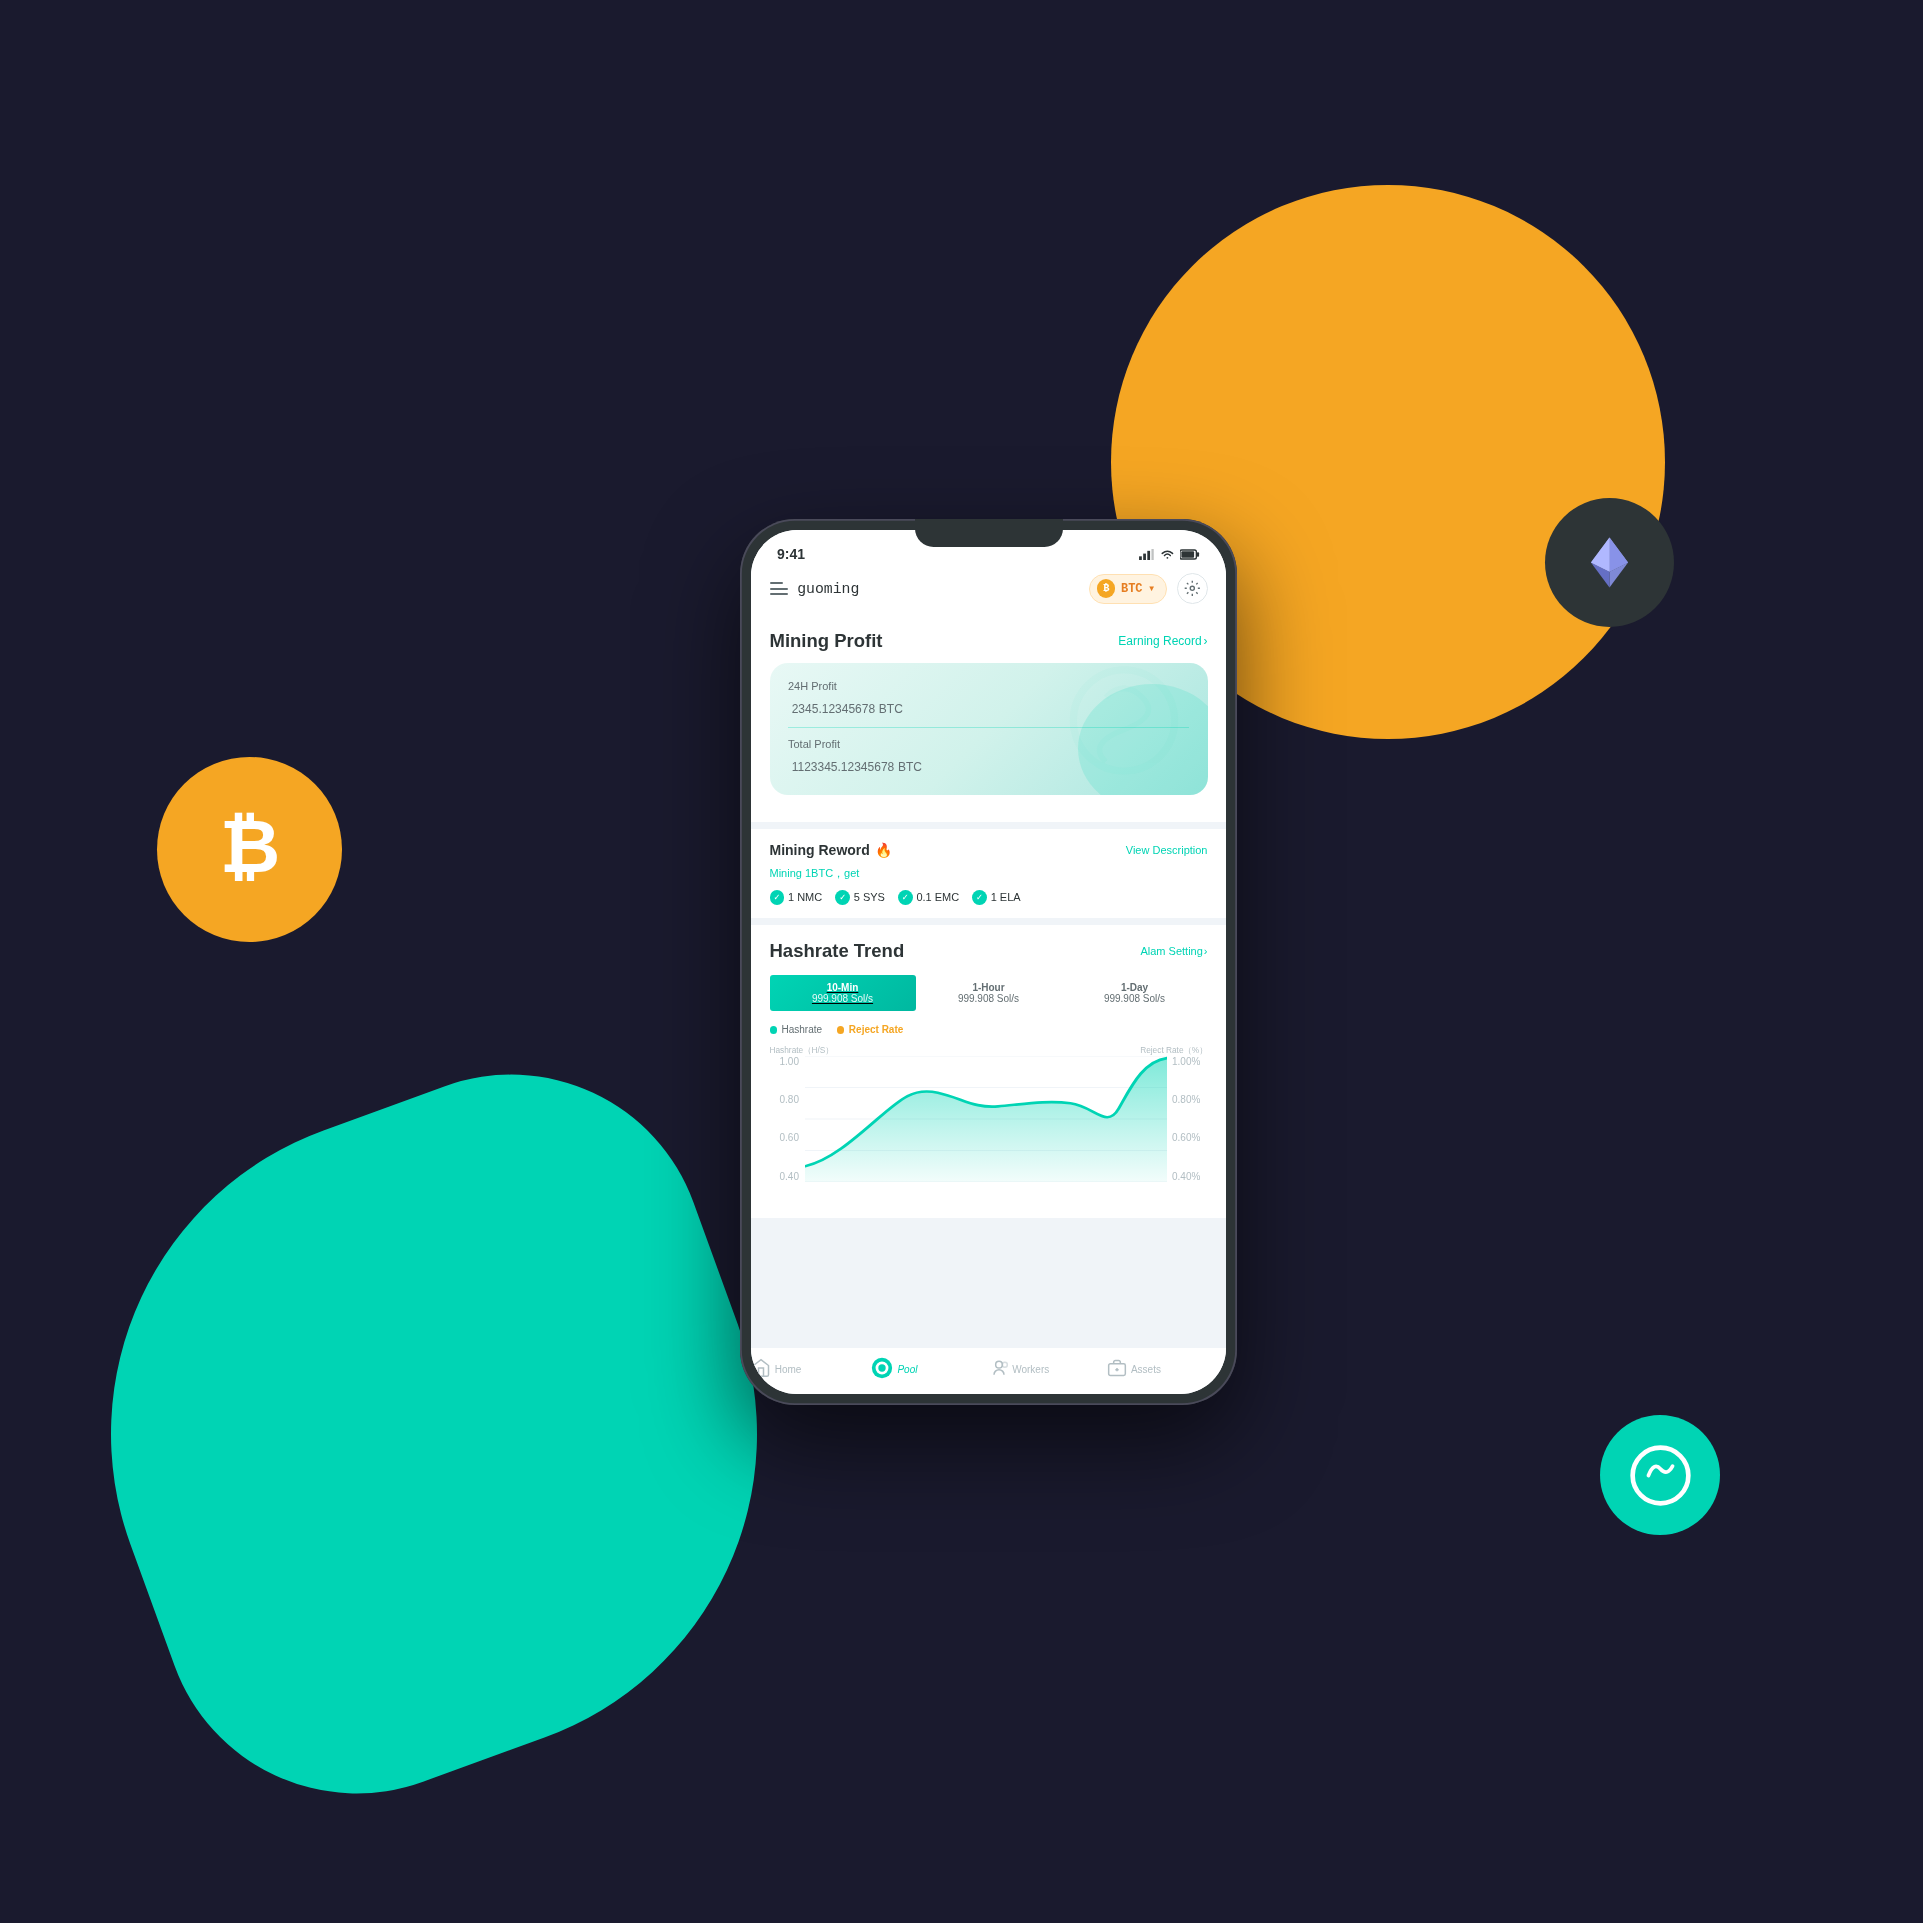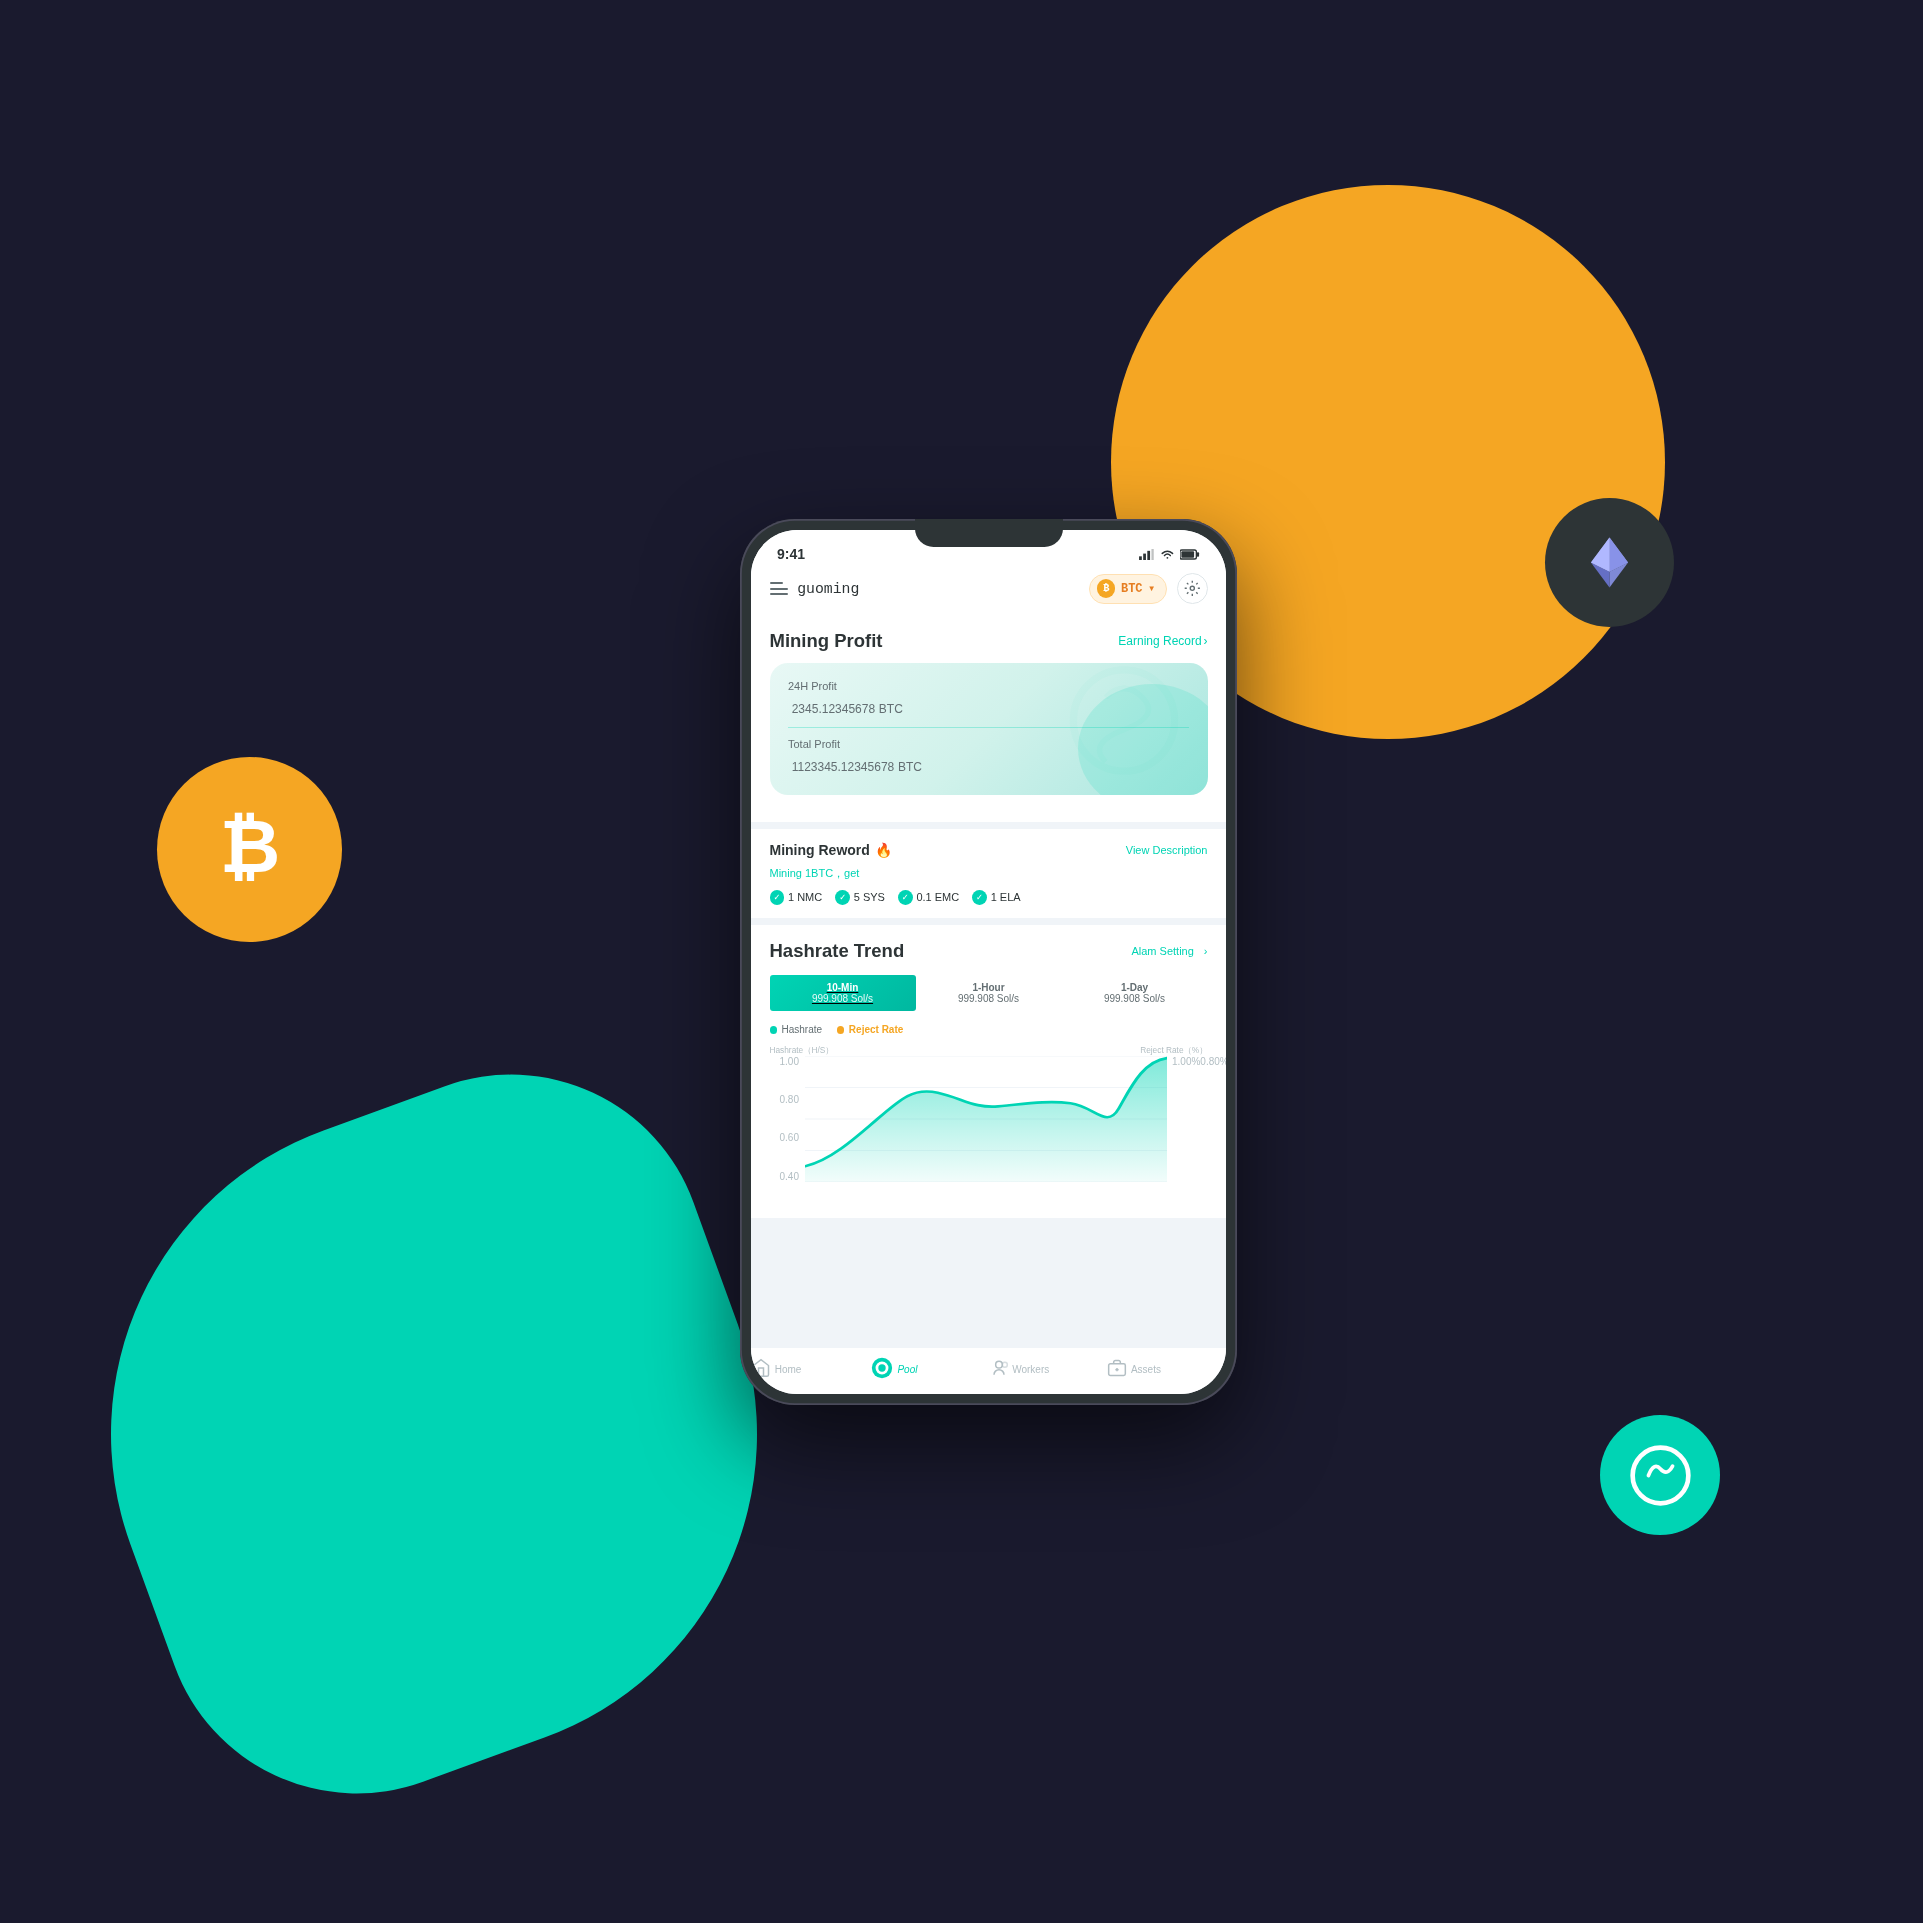--- a/index.html
+++ b/index.html
@@ -370,21 +370,21 @@
       display: flex;
       justify-content: space-between;
       align-items: center;
       margin-bottom: 13px;
     }
     .alarm-link {
       font-size: 11px;
       color: #00D4B4;
       display: flex;
       align-items: center;
-      gap: 10px;
+      gap: 1px;
     }
 
     
     .time-tabs {
       display: flex;
       gap: 0;
       margin-bottom: 13px;
     }
     .time-tab {
       flex: 1;
@@ -449,21 +449,21 @@
       align-items: flex-end;
       padding-right: 5.5px;
     }
     .chart-y-right {
       position: absolute;
       right: 0;
       top: 0;
       bottom: 22px;
       width: 41px;
       display: flex;
-      flex-direction: row;
+      flex-direction: column;
       justify-content: space-between;
       align-items: flex-start;
       padding-left: 5.5px;
     }
     .chart-y-label {
       font-size: 10px;
       color: #b2bec3;
     }
     .chart-area {
       position: absolute;

